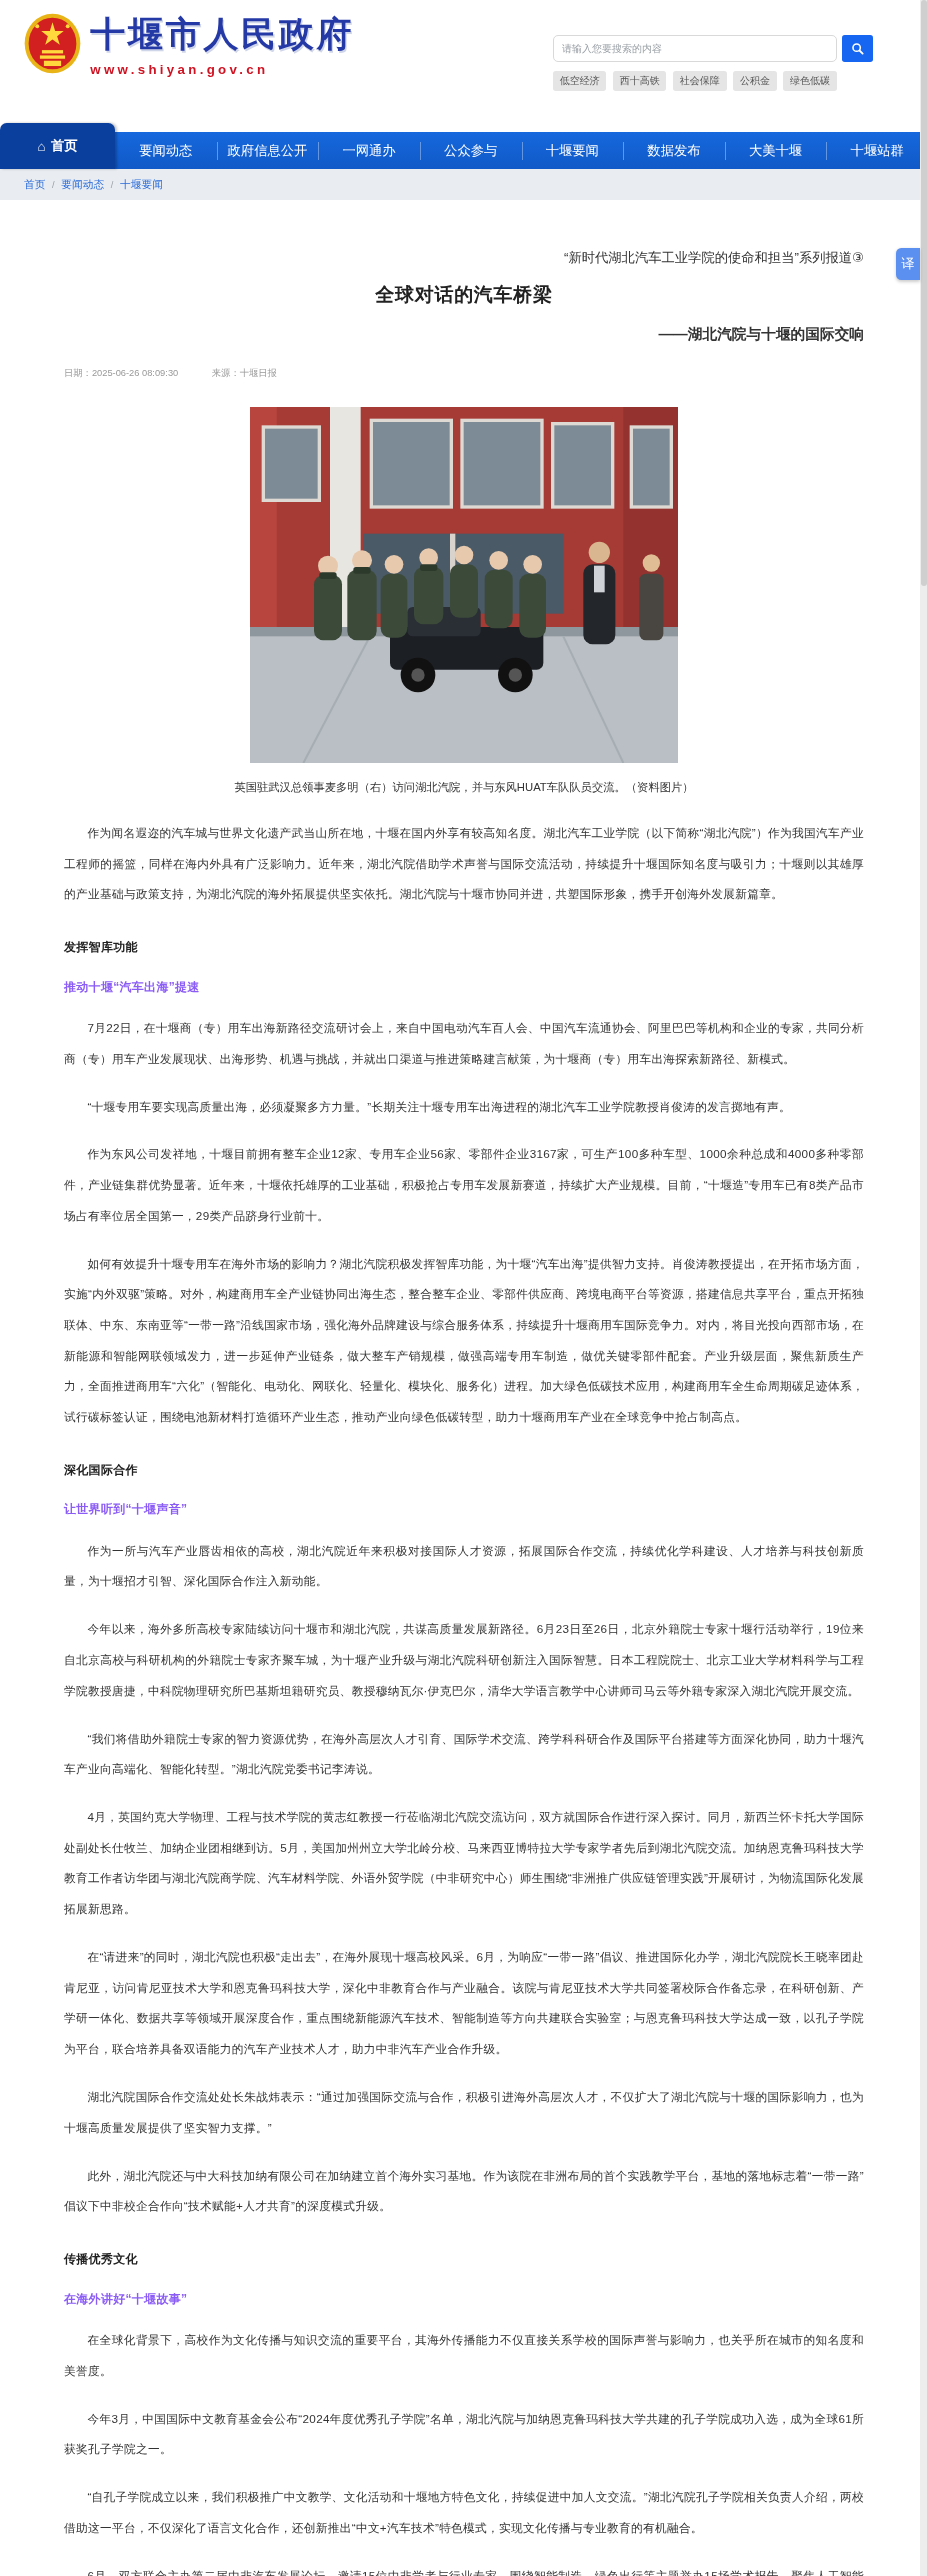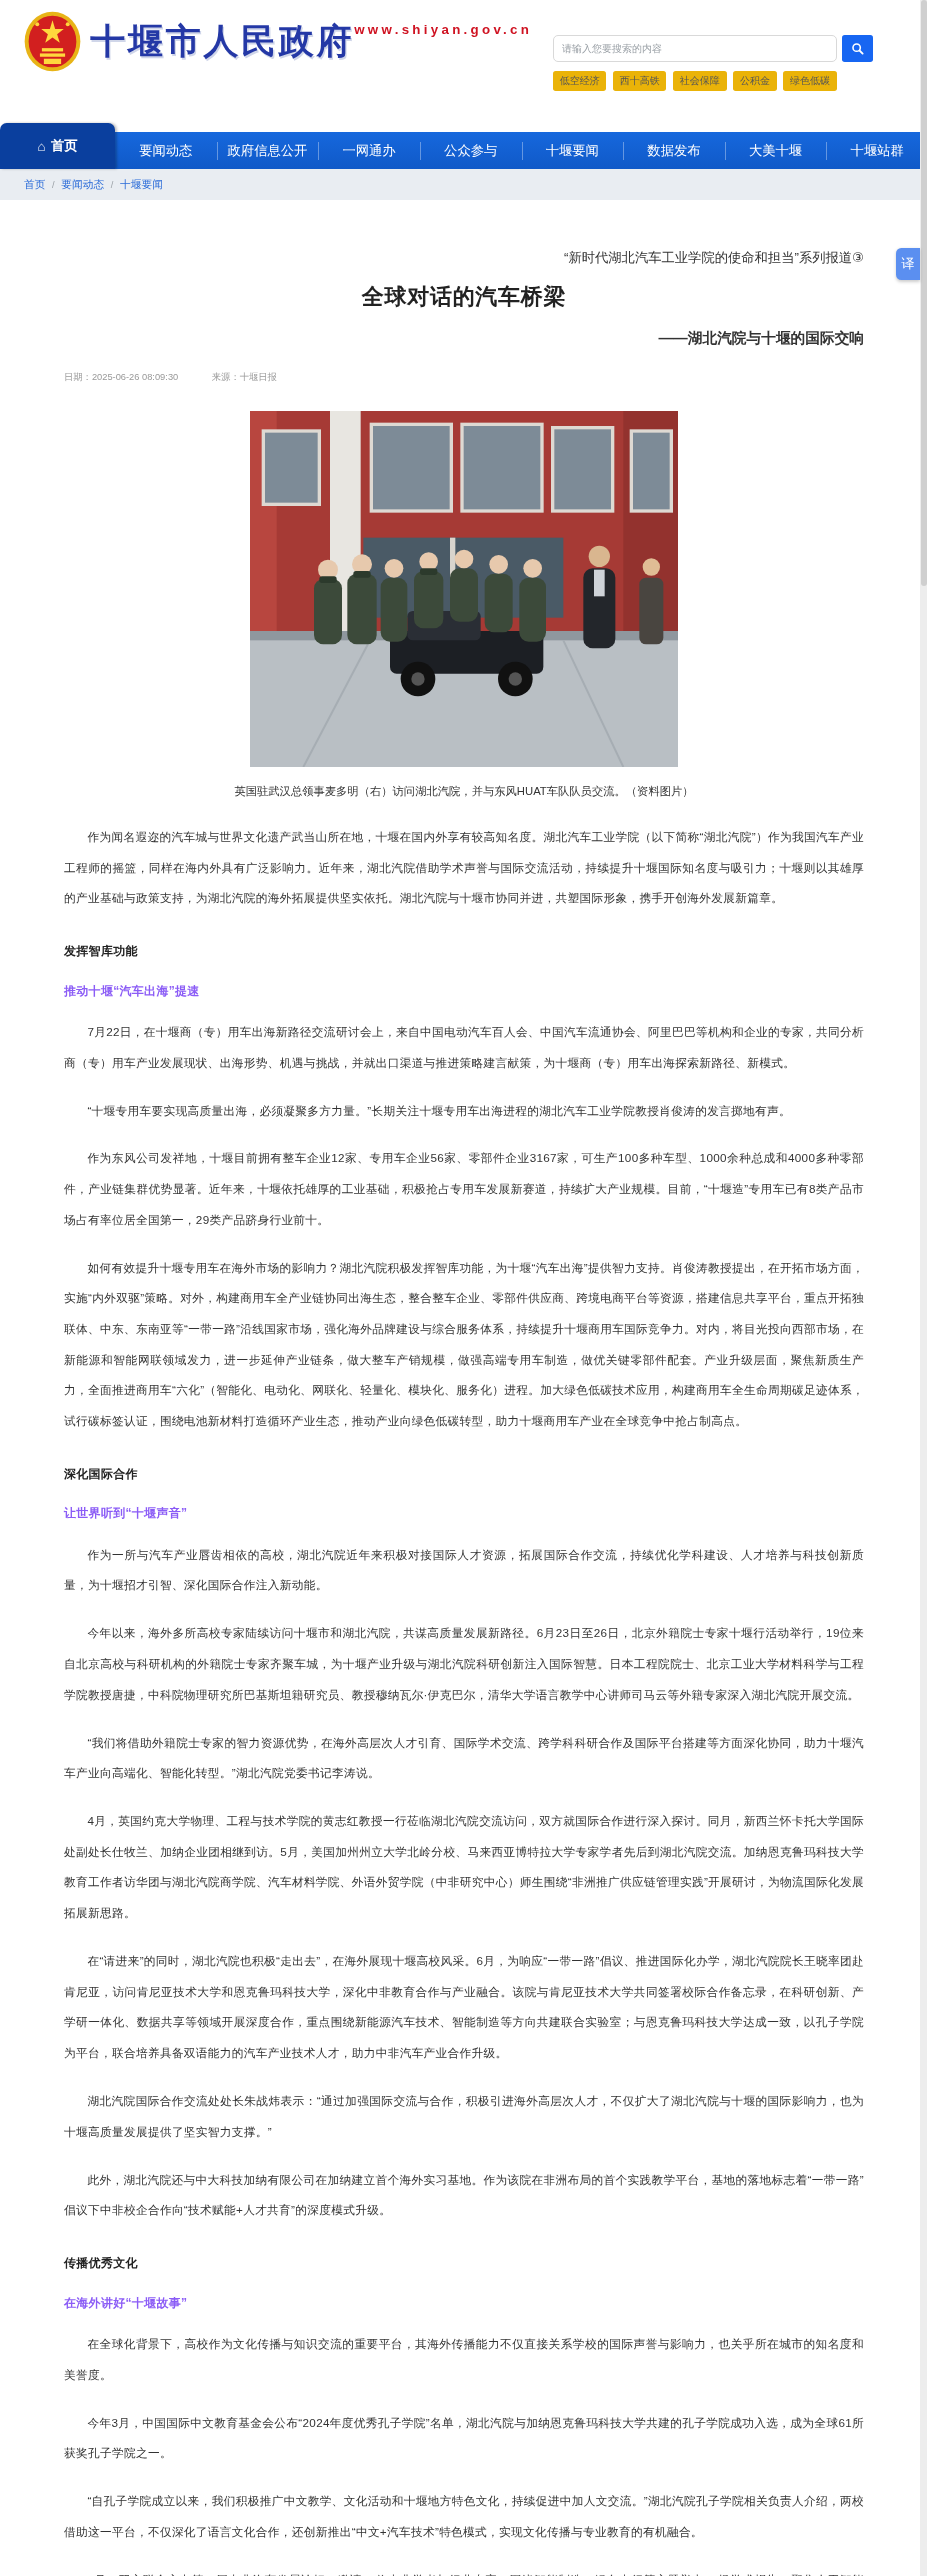--- a/index.html
+++ b/index.html
@@ -7,55 +7,55 @@
   body { position:relative; width:928px; margin:0 auto; color:#333; }
 
   
   .scroll-track { position:absolute; top:0; right:0; width:8px; height:100%; background:#ededed; z-index:50; }
   .scroll-thumb { position:absolute; top:0; right:0.7px; width:6.7px; height:586px; background:#cfcfcf; border-radius:3.3px; }
 
   
   .site-header { position:relative; height:123px; background:#fff; padding:12px 27px 0 27px; }
   .brand { position:absolute; left:24px; top:10.7px; display:flex; align-items:center; gap:9.3px; }
   .emblem { width:57px; height:61px; }
-  .brand-text { display:flex; }
+  .brand-text { display:flex; flex-direction:column; }
   .site-title { font-size:35px; font-weight:bold; color:#2438a6; letter-spacing:2.7px;
                 text-shadow:1.3px 2px 0 rgba(170,180,215,.55); font-family:"Liberation Serif","DejaVu Serif",serif; }
   .site-url { margin-top:4px; font-size:13.3px; font-weight:bold; color:#cf1322; letter-spacing:3.3px; }
 
   .search-zone { position:absolute; right:55px; top:35px; width:320px; }
   .search-row { display:flex; }
   .search-input { flex:1; height:27px; border:0.7px solid #d9d9d9; border-radius:5px; padding:0 8px;
                   font-size:10px; color:#333; outline:none; }
   .search-input::placeholder { color:#9aa0a6; }
   .search-btn { width:31px; height:27px; margin-left:5.3px; background:#1766f2; border:none; border-radius:2.7px;
                 display:flex; align-items:center; justify-content:center; cursor:pointer; }
   .quick-links { display:flex; gap:6.7px; margin-top:9.3px; }
-  .tag { background:#eab308; color:#555; font-size:10px; padding:2.7px 6.7px; border-radius:2.7px; cursor:pointer; white-space:nowrap; }
+  .tag { background:#e5e5e5; color:#555; font-size:10px; padding:2.7px 6.7px; border-radius:2.7px; cursor:pointer; white-space:nowrap; }
 
   
   .main-nav { position:relative; height:37px; background:linear-gradient(#1668dd,#1059c8); display:flex; align-items:stretch; margin-top:9.3px; }
   .nav-item { flex:1; display:flex; align-items:center; justify-content:center; color:#fff; font-size:13.3px;
               cursor:pointer; position:relative; }
   .nav-item + .nav-item::before { content:""; position:absolute; left:0; top:9.3px; bottom:9.3px; width:0.7px; background:rgba(255,255,255,.35); }
   .nav-item.active { flex:0 0 115px; background:#0a3f9e; border-radius:6.7px 6.7px 0 0; margin-top:-9.3px; font-weight:bold;
                      box-shadow:2px 0 2.7px rgba(0,0,0,.25); z-index:2; }
   .nav-item.active::before { display:none; }
   .nav-item.active + .nav-item::before { display:none; }
   .home-glyph { margin-right:5.3px; font-size:13.3px; line-height:1; }
 
   
   .breadcrumb-bar { background:#e9edf2; height:31px; display:flex; align-items:center; padding:0 0 0 24px; }
   .crumb { color:#2a6bd8; font-size:10.7px; cursor:pointer; }
   .crumb-sep { color:#9aa0a6; margin:0 6.7px; font-size:9.3px; }
 
   
   .article-wrap { position:relative; width:800px; margin:0 auto; padding:49px 0 40px 0; }
   .kicker { text-align:right; font-size:13.3px; color:#333; }
-  .article-title { text-align:center; font-size:22px; font-weight:bold; color:#222; margin-top:14.7px; letter-spacing:0.7px; }
+  .article-title { text-align:center; font-size:19px; font-weight:bold; color:#222; margin-top:14.7px; letter-spacing:0.7px; }
   .article-subtitle { text-align:right; font-size:14.7px; font-weight:bold; color:#333; margin-top:17.3px; }
   .meta-row { margin-top:22.7px; font-size:9.3px; color:#999; }
   .meta-row .v { margin-right:31px; color:#999;text-align:right; }
 
   .photo-figure { width:428px; margin:27px auto 0 auto; }
   .photo-figure svg { display:block; width:428px; height:356px; }
   .photo-caption { text-align:center; font-size:11.3px; color:#333; margin-top:17.3px; }
 
   .article-body { margin-top:22.7px; }
   .article-body p.body-p { font-size:11.7px; line-height:2.62; color:#333; text-align:justify;

